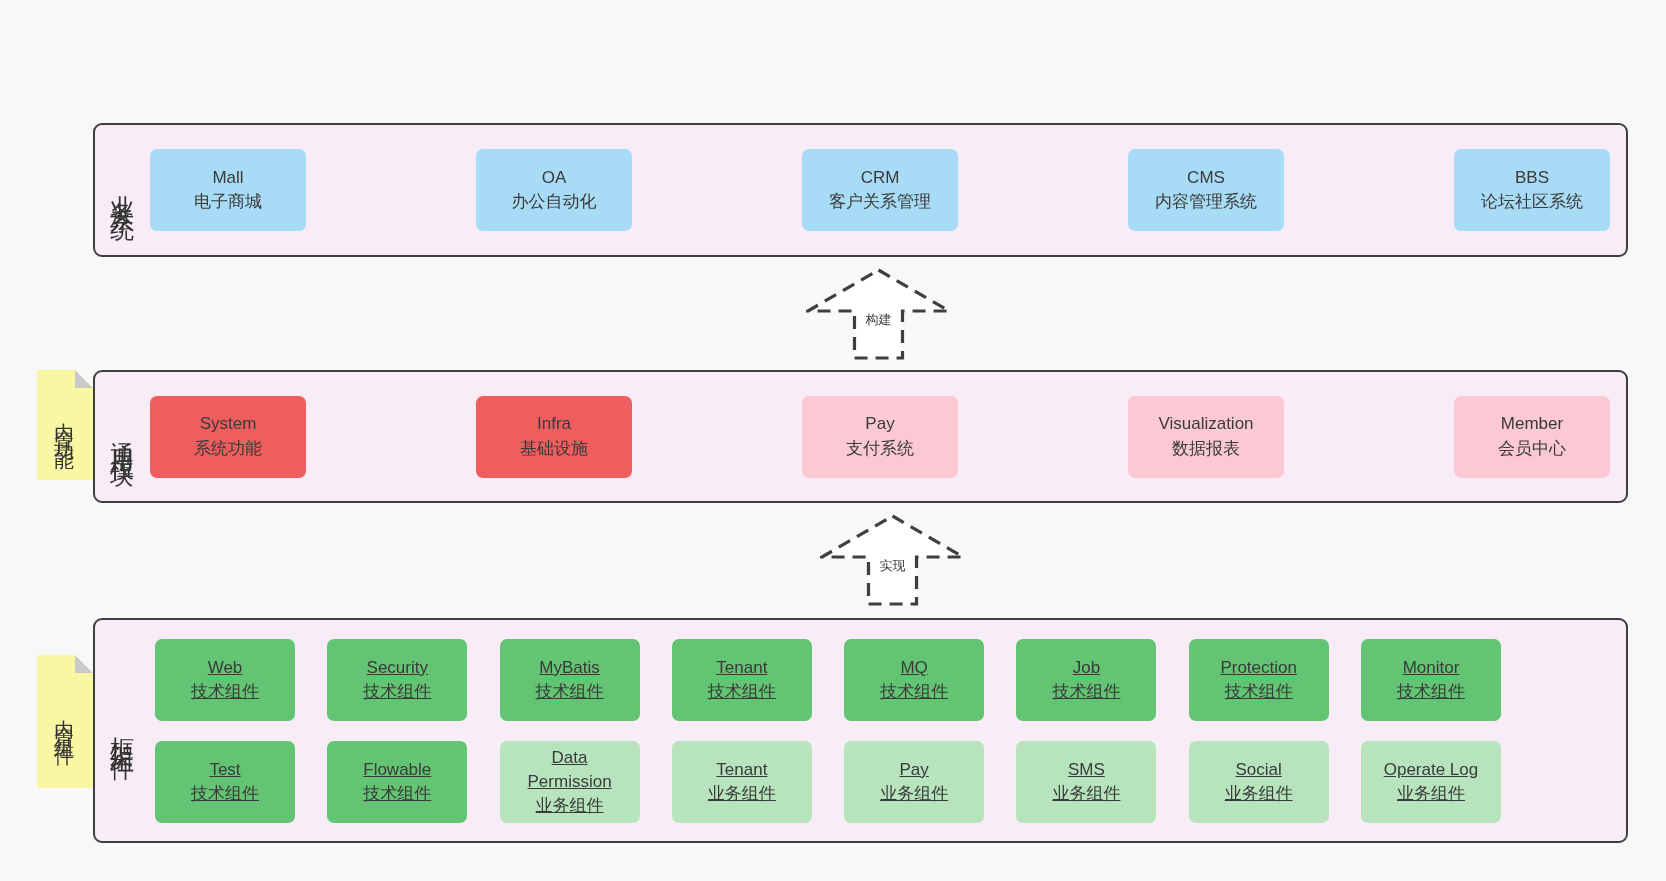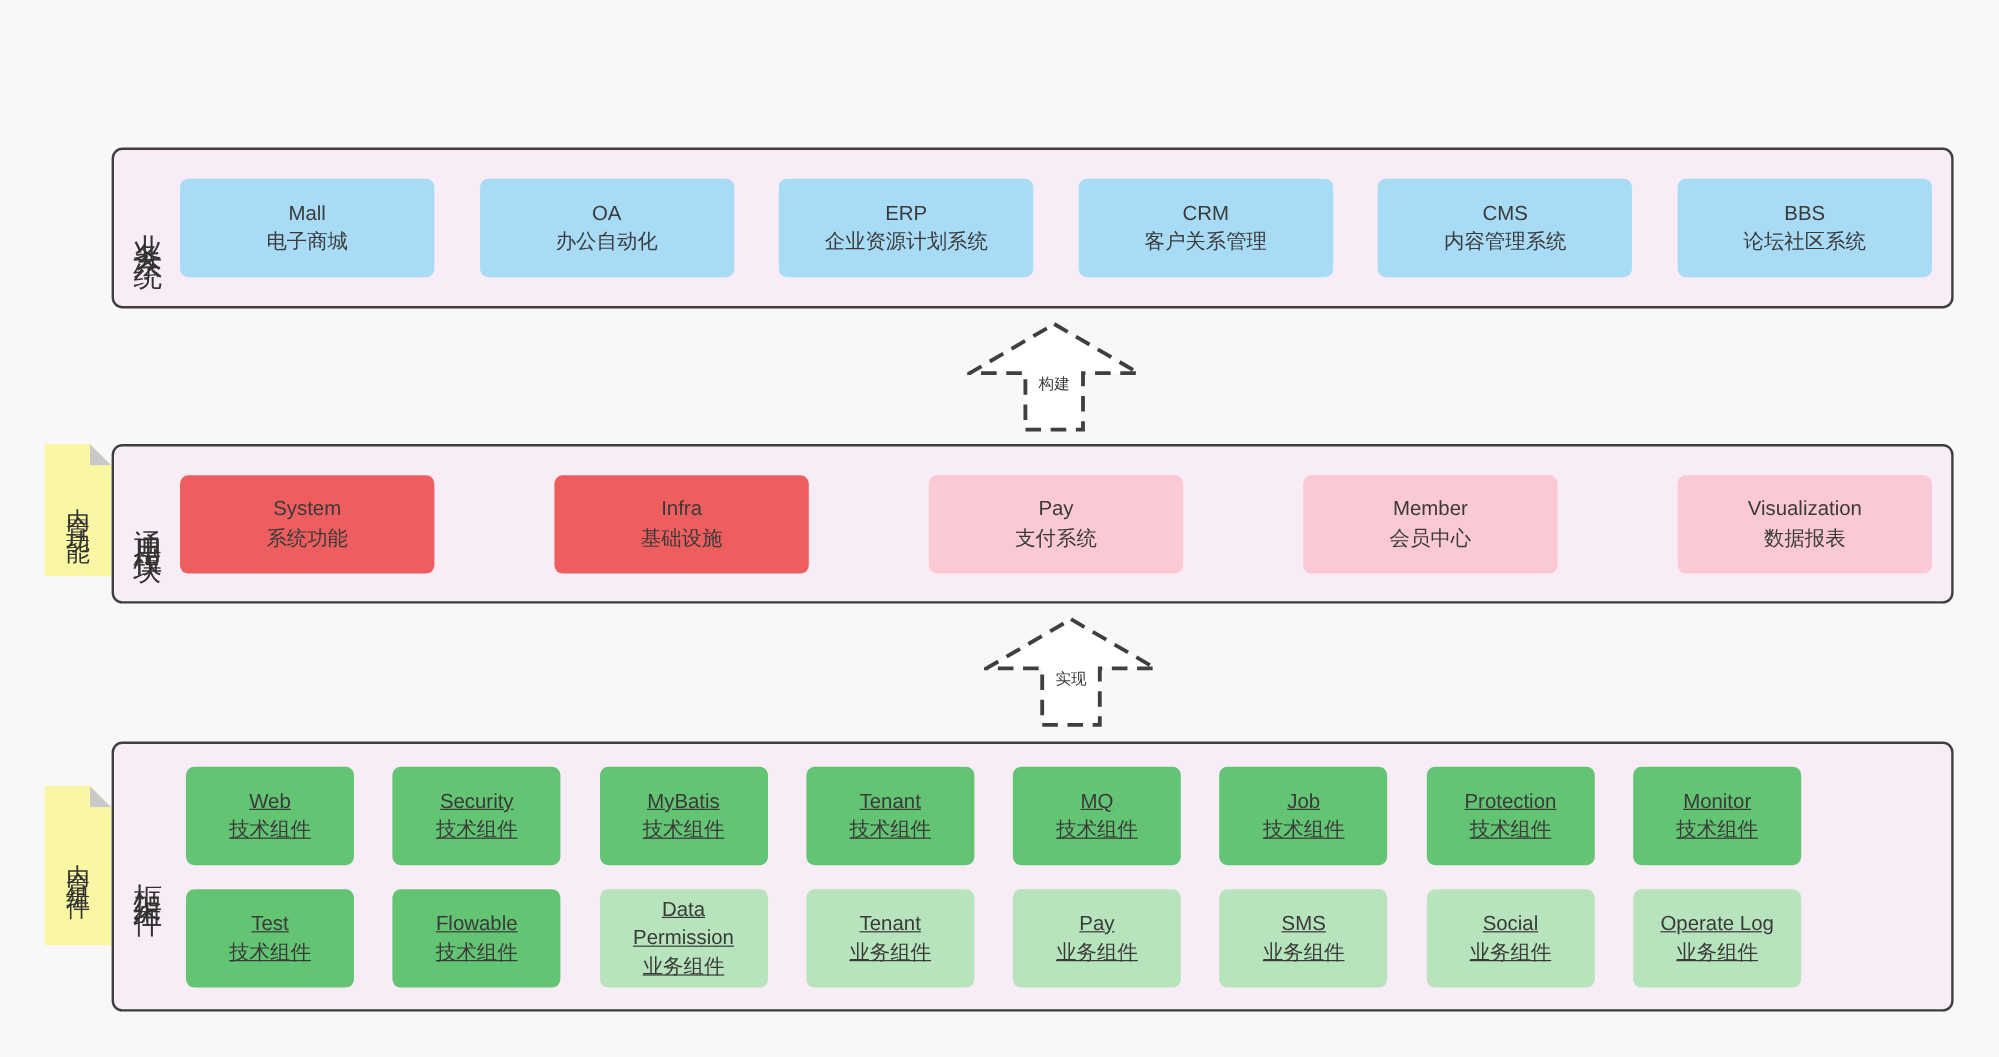--- a/index.html
+++ b/index.html
@@ -70,21 +70,21 @@
     flex-direction: column;
     align-items: center;
     justify-content: center;
     text-align: center;
     font-size: 17px;
     line-height: 1.42;
     box-sizing: border-box;
     padding: 2px 6px;
   }
   .box .en { white-space: pre-line; }
-  .box-w6 { width: 212px; }
+  .box-w6 { width: 156px; }
   .box-w8 { width: 140px; }
   .c-blue       { background: #a8dbf5; }
   .c-red        { background: #ef5e5e; }
   .c-pink       { background: #fbc9d3; }
   .c-green      { background: #63c473; }
   .c-lightgreen { background: #b7e4bc; }
 
   .note {
     position: absolute;
     left: 37px;
@@ -140,24 +140,20 @@
     <div class="row row-wide">
       <div class="box box-w6 c-blue">
         <span class="en">Mall</span>
         <span class="zh">电子商城</span>
       </div>
       <div class="box box-w6 c-blue">
         <span class="en">OA</span>
         <span class="zh">办公自动化</span>
       </div>
       <div class="box box-w6 c-blue">
-        <span class="en">ERP</span>
-        <span class="zh">企业资源计划系统</span>
-      </div>
-      <div class="box box-w6 c-blue">
         <span class="en">CRM</span>
         <span class="zh">客户关系管理</span>
       </div>
       <div class="box box-w6 c-blue">
         <span class="en">CMS</span>
         <span class="zh">内容管理系统</span>
       </div>
       <div class="box box-w6 c-blue">
         <span class="en">BBS</span>
         <span class="zh">论坛社区系统</span>
@@ -186,26 +182,26 @@
       </div>
       <div class="box box-w6 c-red">
         <span class="en">Infra</span>
         <span class="zh">基础设施</span>
       </div>
       <div class="box box-w6 c-pink">
         <span class="en">Pay</span>
         <span class="zh">支付系统</span>
       </div>
       <div class="box box-w6 c-pink">
+        <span class="en">Visualization</span>
+        <span class="zh">数据报表</span>
+      </div>
+      <div class="box box-w6 c-pink">
         <span class="en">Member</span>
         <span class="zh">会员中心</span>
-      </div>
-      <div class="box box-w6 c-pink">
-        <span class="en">Visualization</span>
-        <span class="zh">数据报表</span>
       </div>
     </div>
   </section>
 
   <div class="up-arrow arrow-2">
     <svg viewBox="0 0 145 92">
       <polygon points="72.5,2 143,43 96.5,43 96.5,90 48.5,90 48.5,43 2,43" fill="#ffffff" stroke="#3f3f3f" stroke-width="3.2" stroke-dasharray="13 8" stroke-linejoin="miter"></polygon>
     </svg>
     <span class="arrow-label">实现</span>
   </div>

